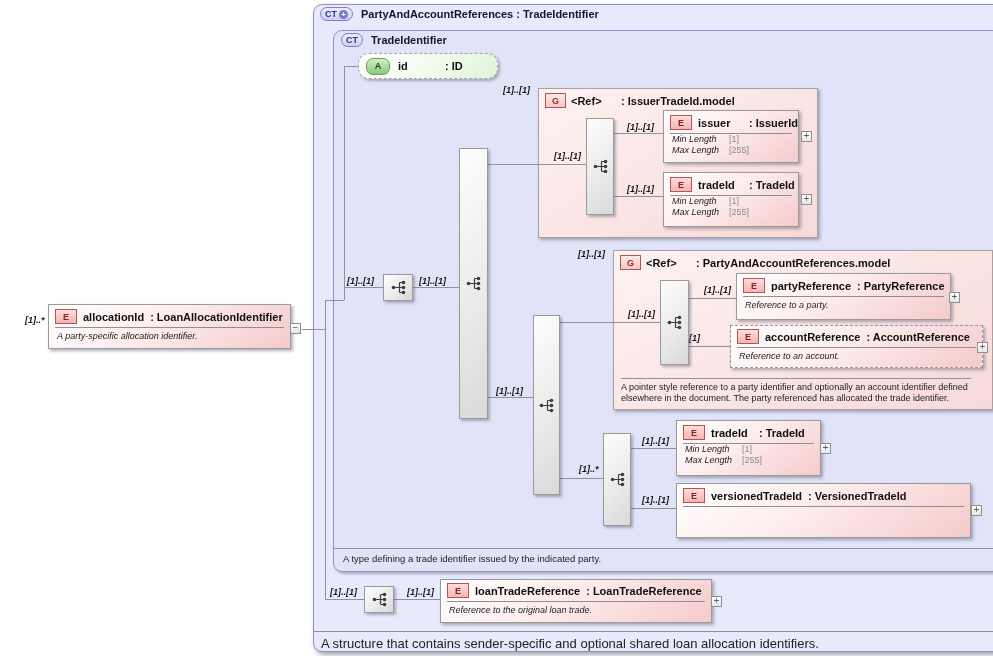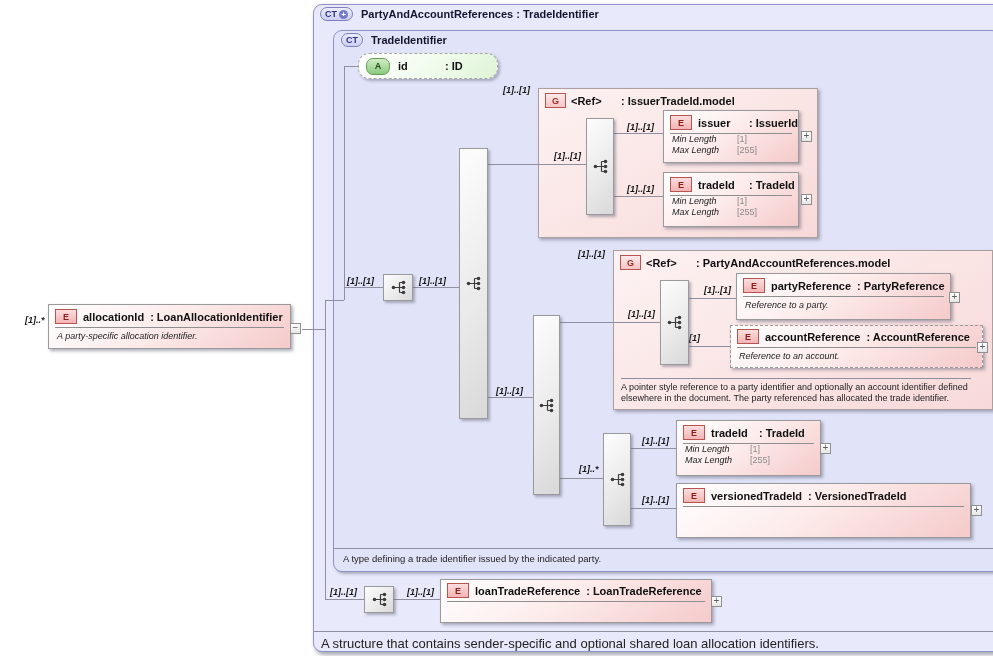--- a/index.html
+++ b/index.html
@@ -27,21 +27,21 @@
   .box-e{position:absolute;border:1px solid #9a9a9a;background:linear-gradient(145deg,#ffffff 0%,#fdecec 45%,#f5caca 100%);
          box-shadow:2px 2px 3px rgba(96,96,120,.5);box-sizing:border-box;}
   .dashed{border-style:dashed;}
   .ehdr{display:flex;align-items:center;gap:6px;padding:4px 6px 2px 6px;}
   .badge-e{display:inline-flex;align-items:center;justify-content:center;width:20px;height:13px;flex:0 0 20px;
            border:1px solid #b8544f;background:linear-gradient(#fbdede,#f3b4b4);color:#8c1f1a;
            font-size:9px;font-weight:bold;}
   .name,.type{font-size:11px;font-weight:bold;color:#101010;white-space:pre;}
   .nw{min-width:45px;}
   .esep{border-top:1px solid #8f8f8f;margin:1px 6px 0 6px;}
-  .facet{display:flex;font-size:9px;line-height:10.5px;padding:0 8px;gap:8px;}
+  .facet{display:flex;font-size:9px;line-height:10.5px;padding:0 8px;}
   .facet:first-of-type{padding-top:3px;}
   .fl{font-style:italic;color:#1c1c1c;width:57px;flex:0 0 57px;}
   .fv{color:#8a8a8a;}
   .eann{font-style:italic;font-size:9px;color:#222222;padding:3px 8px 0 8px;line-height:10.5px;}
   
   .box-a{position:absolute;border:1px dashed #a6a6a6;border-radius:11px;box-sizing:border-box;
          background:linear-gradient(135deg,#ffffff 0%,#f2fcee 50%,#def4d6 100%);
          box-shadow:2px 2px 3px rgba(96,96,120,.45);display:flex;align-items:center;gap:8px;padding:0 7px;}
   .badge-a{display:inline-flex;align-items:center;justify-content:center;width:22px;height:15px;flex:0 0 22px;
            border:1px solid #699b5b;border-radius:7px;background:linear-gradient(#cfeec4,#8bc97e);
@@ -315,20 +315,21 @@
   </div>
   <div class="toggle" style="left:948px;top:505px">+</div>
 
   <div class="box-e" style="left:417px;top:579px;width:272px;height:44px">
     <div class="ehdr" style="padding-top:3px">
       <span class="badge-e">E</span>
       <span class="name">loanTradeReference</span>
       <span class="type">: LoanTradeReference</span>
     </div>
     <div class="esep"></div>
+    <div class="eann">Reference to the original loan trade.</div>
   </div>
   <div class="toggle" style="left:688px;top:596px">+</div>
 
   <div class="sep" style="left:311px;top:548px;width:666px"></div>
   <div class="ann" style="left:320px;top:553px;font-size:9.5px">A type defining a trade identifier issued by the indicated party.</div>
 
   <div class="sep" style="left:291px;top:631px;width:696px"></div>
   <div class="ann" style="left:298px;top:636px;font-size:13px">A structure that contains sender-specific and optional shared loan allocation identifiers.</div>
 
 </div>

